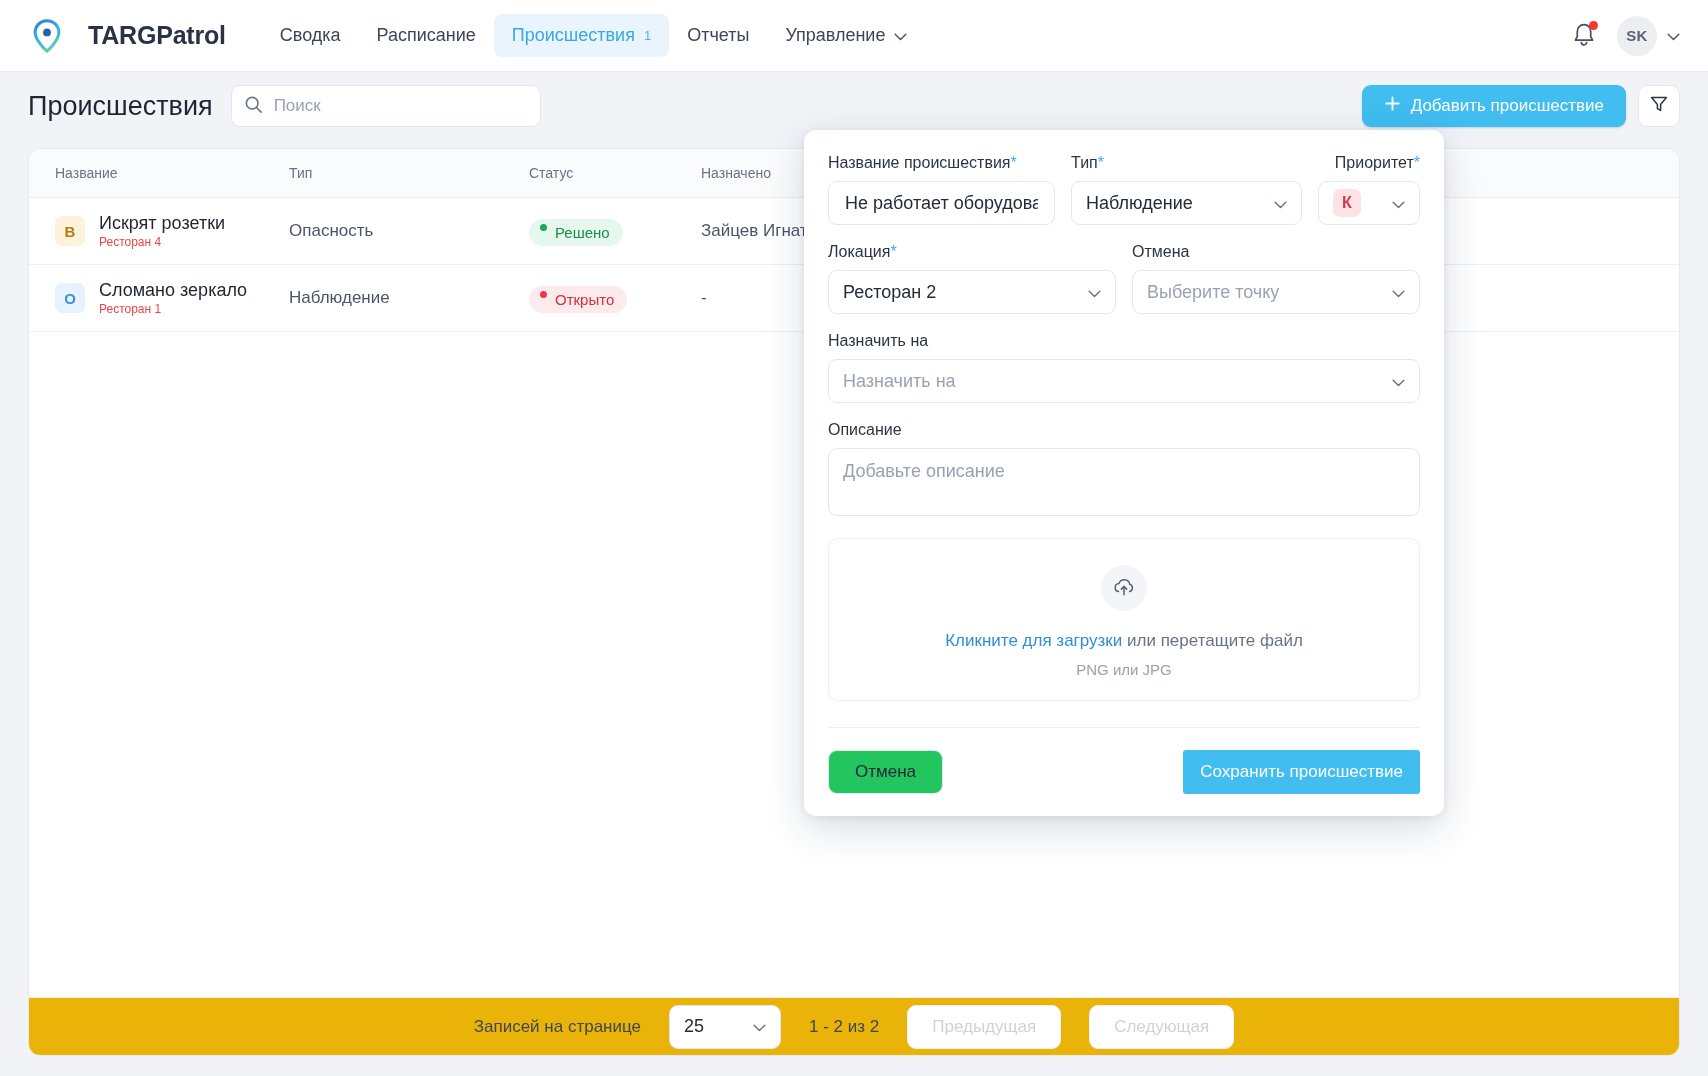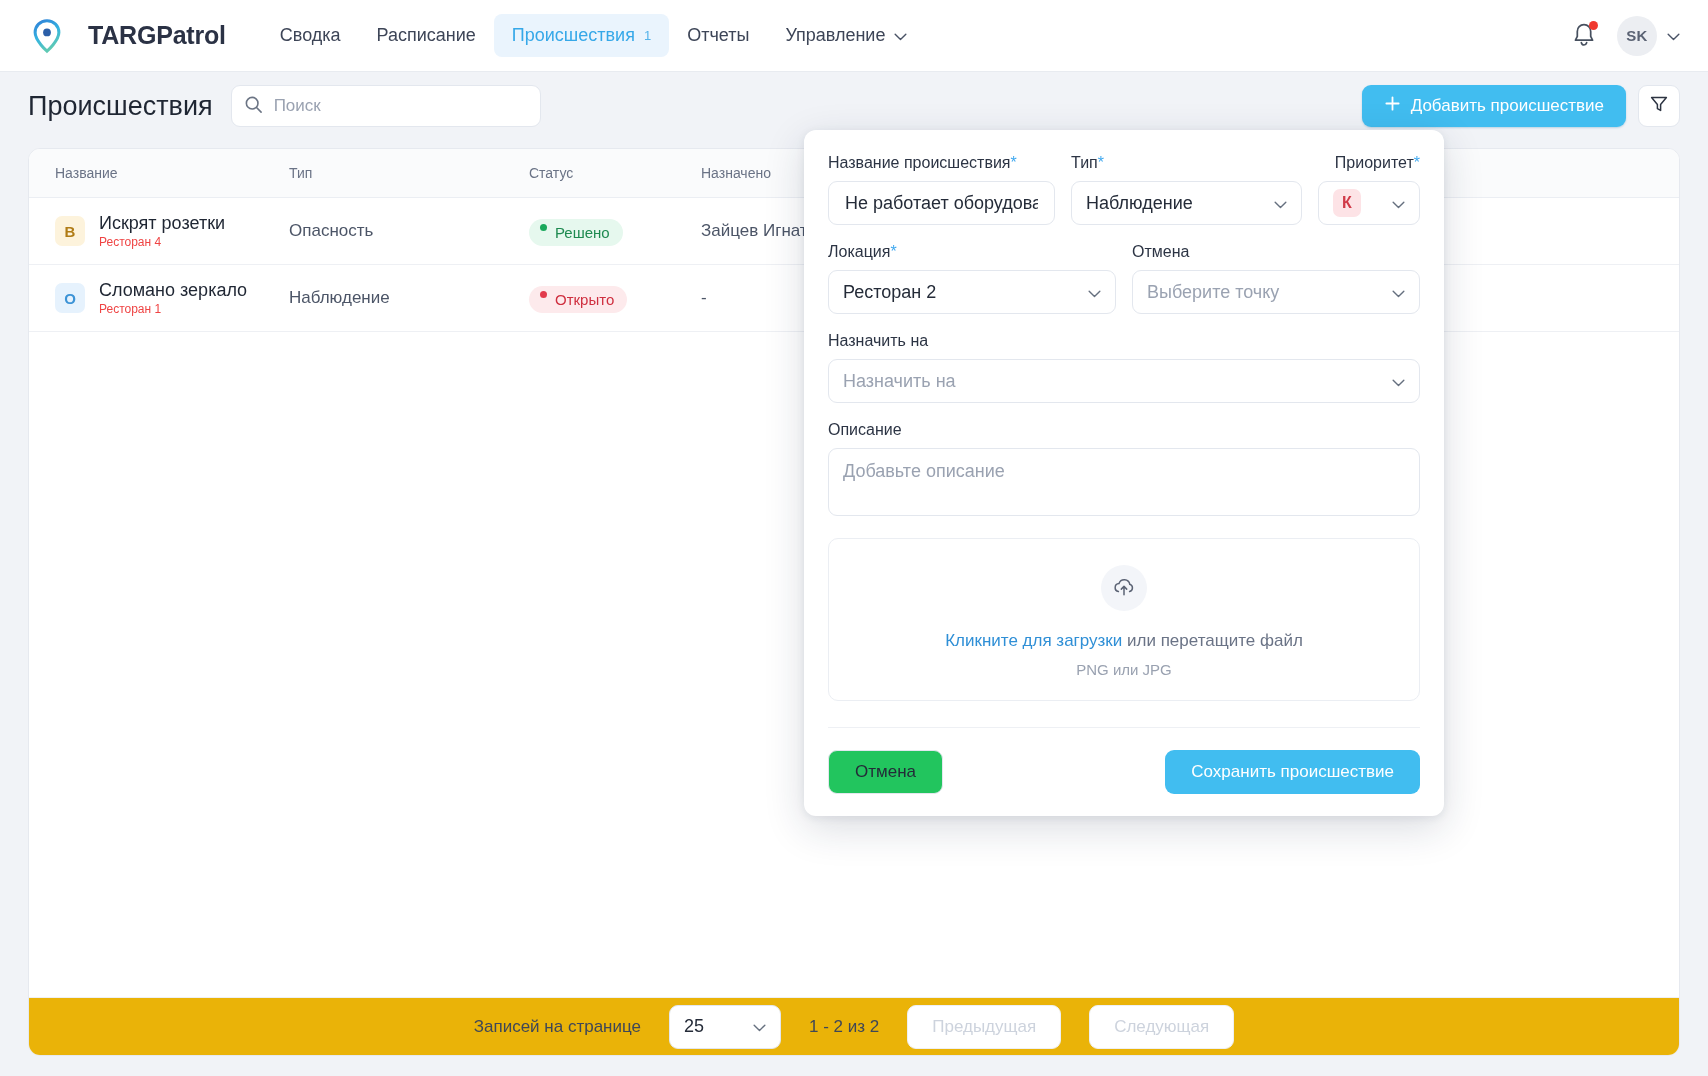--- a/index.html
+++ b/index.html
@@ -201,21 +201,21 @@
 
   .modal-foot {
     display: flex; align-items: center; justify-content: space-between;
     margin-top: 26px; padding-top: 22px; border-top: 1px solid #eef0f4;
   }
   .btn-ghost {
     height: 44px; padding: 0 26px; border: 1px solid #e3e7ee; border-radius: 9px;
     background: #22c55e; color: #242b38; font-size: 17px; font-family: inherit; cursor: pointer;
   }
   .btn-save {
-    height: 44px; padding: 0 26px; border: 0; border-radius: 9px;
+    height: 44px; padding: 0 17px; border: 0; border-radius: 3px;
     background: #41bdf0; color: #fff; font-size: 17px; font-family: inherit; cursor: pointer;
   }
 </style>
 </head>
 <body>
 
 <div class="app">
 
   <div class="topnav">
     <div class="brand">

